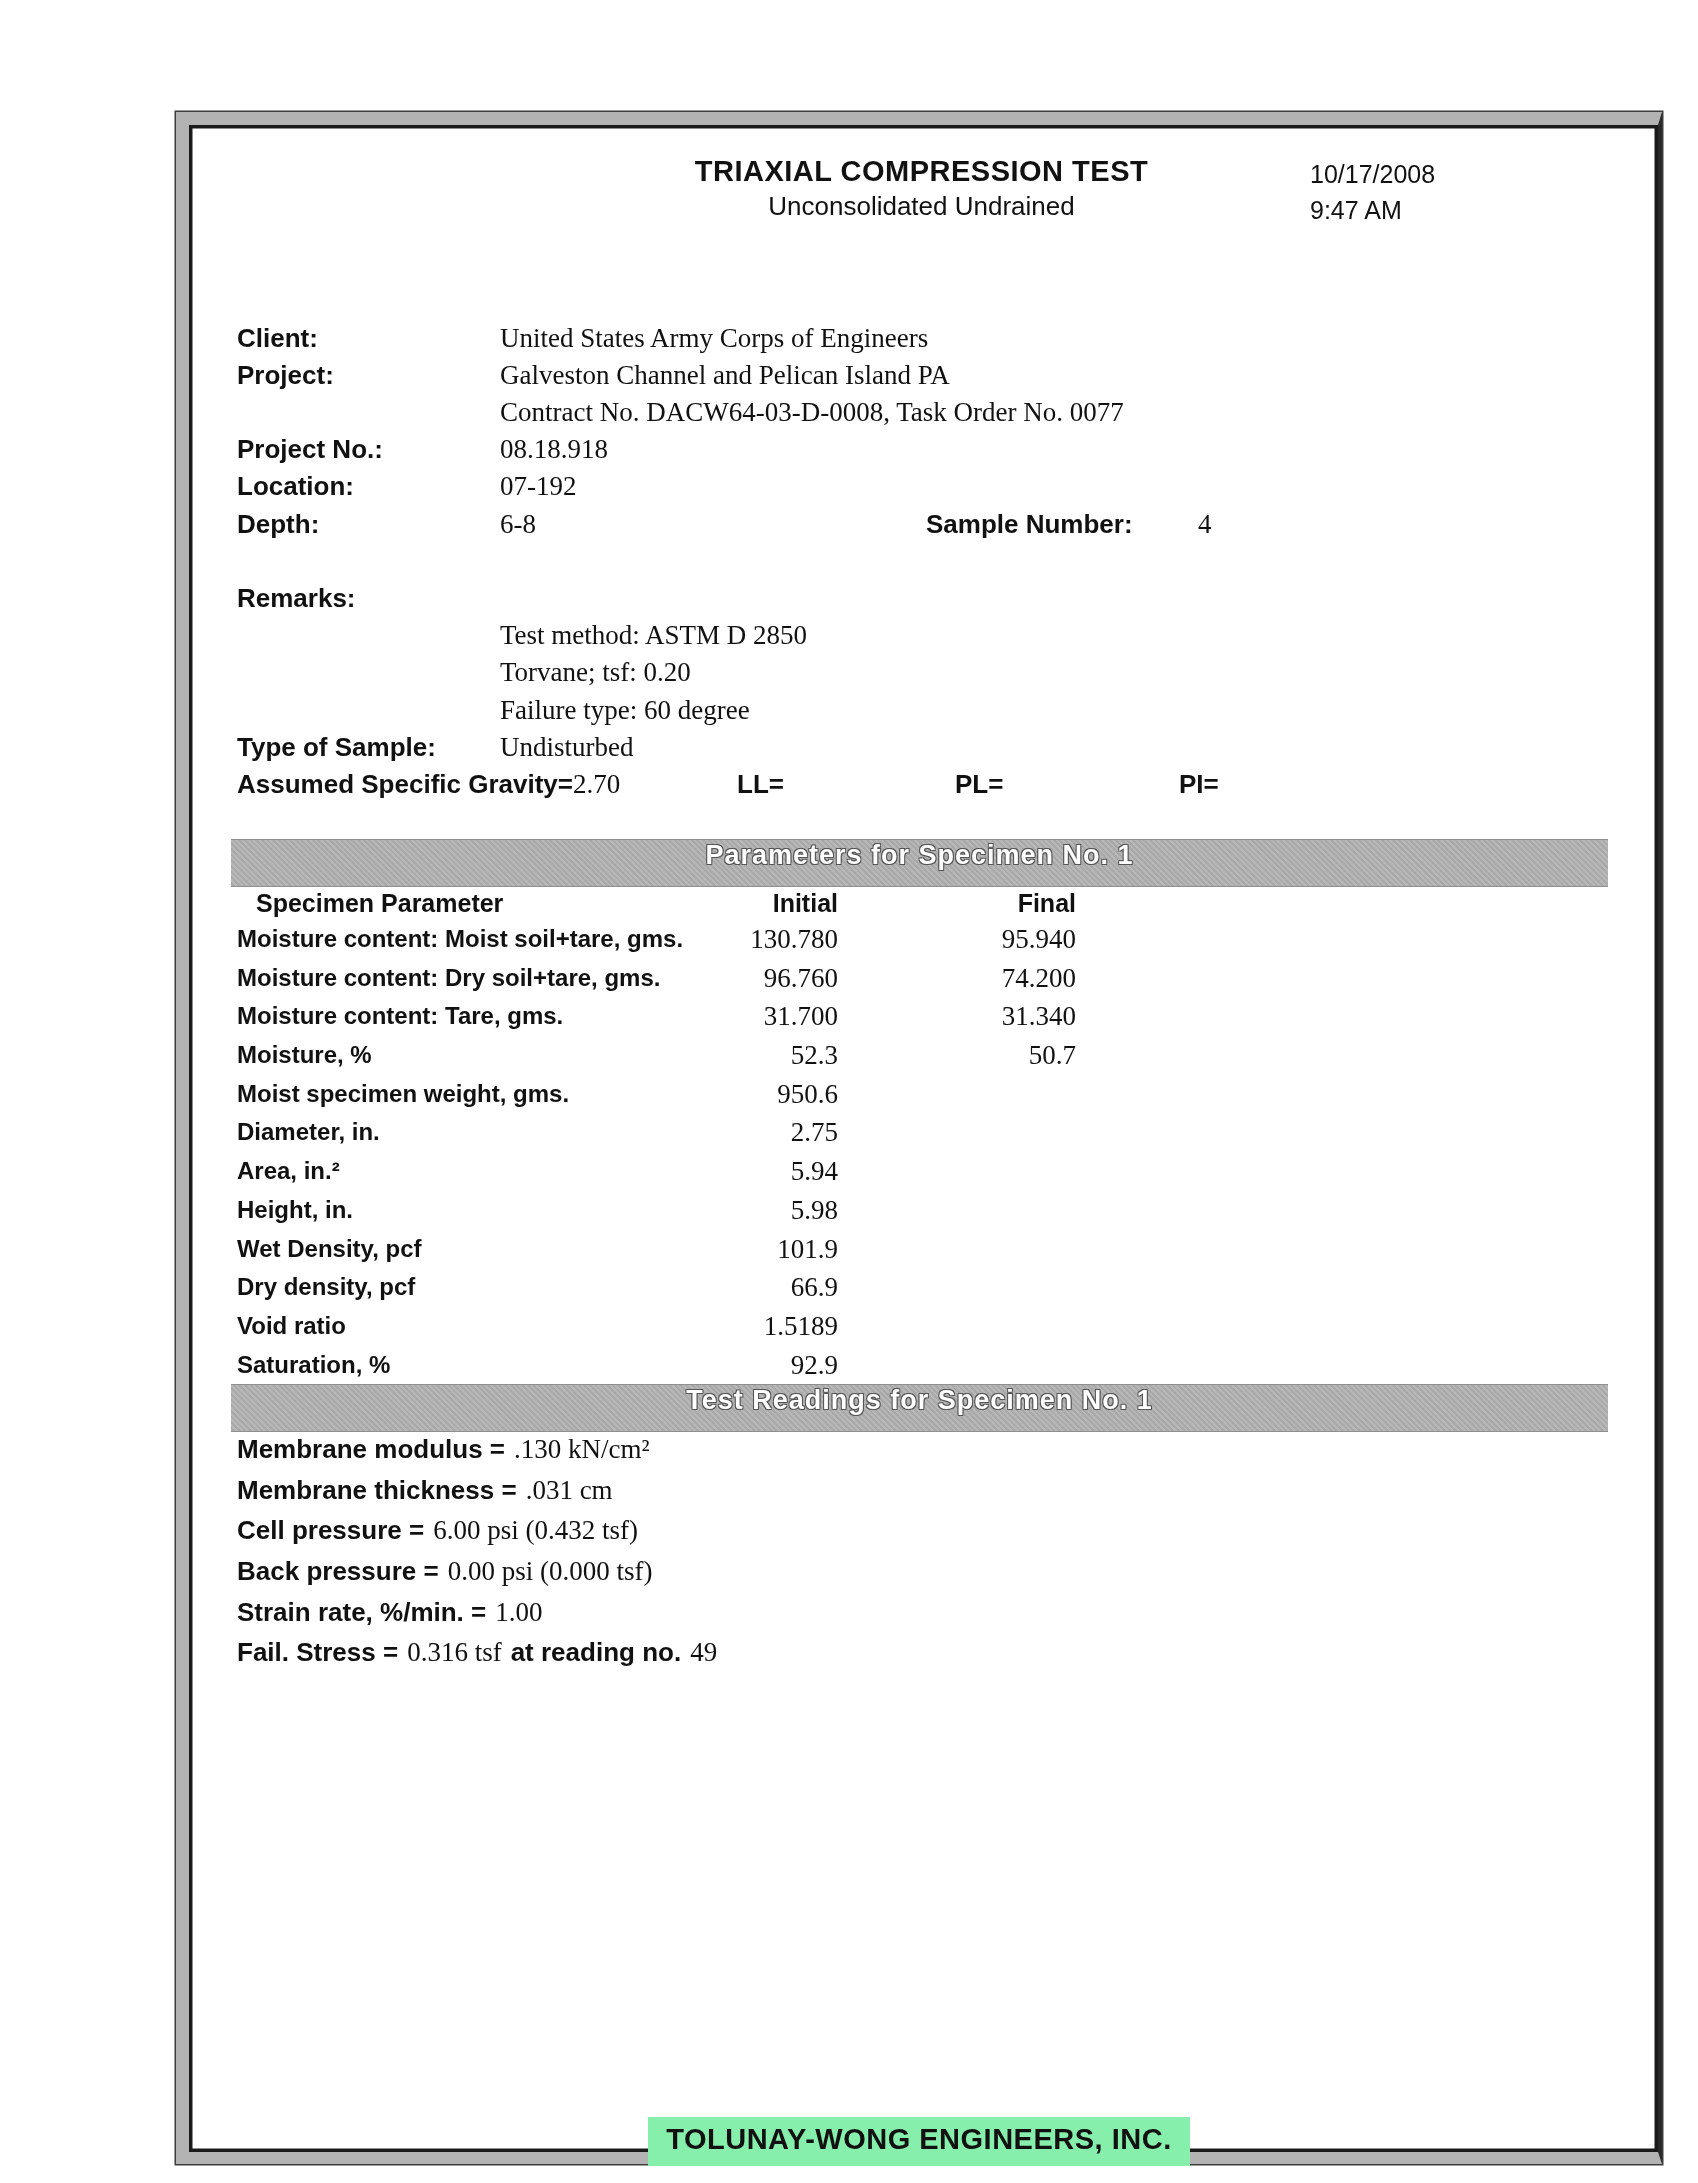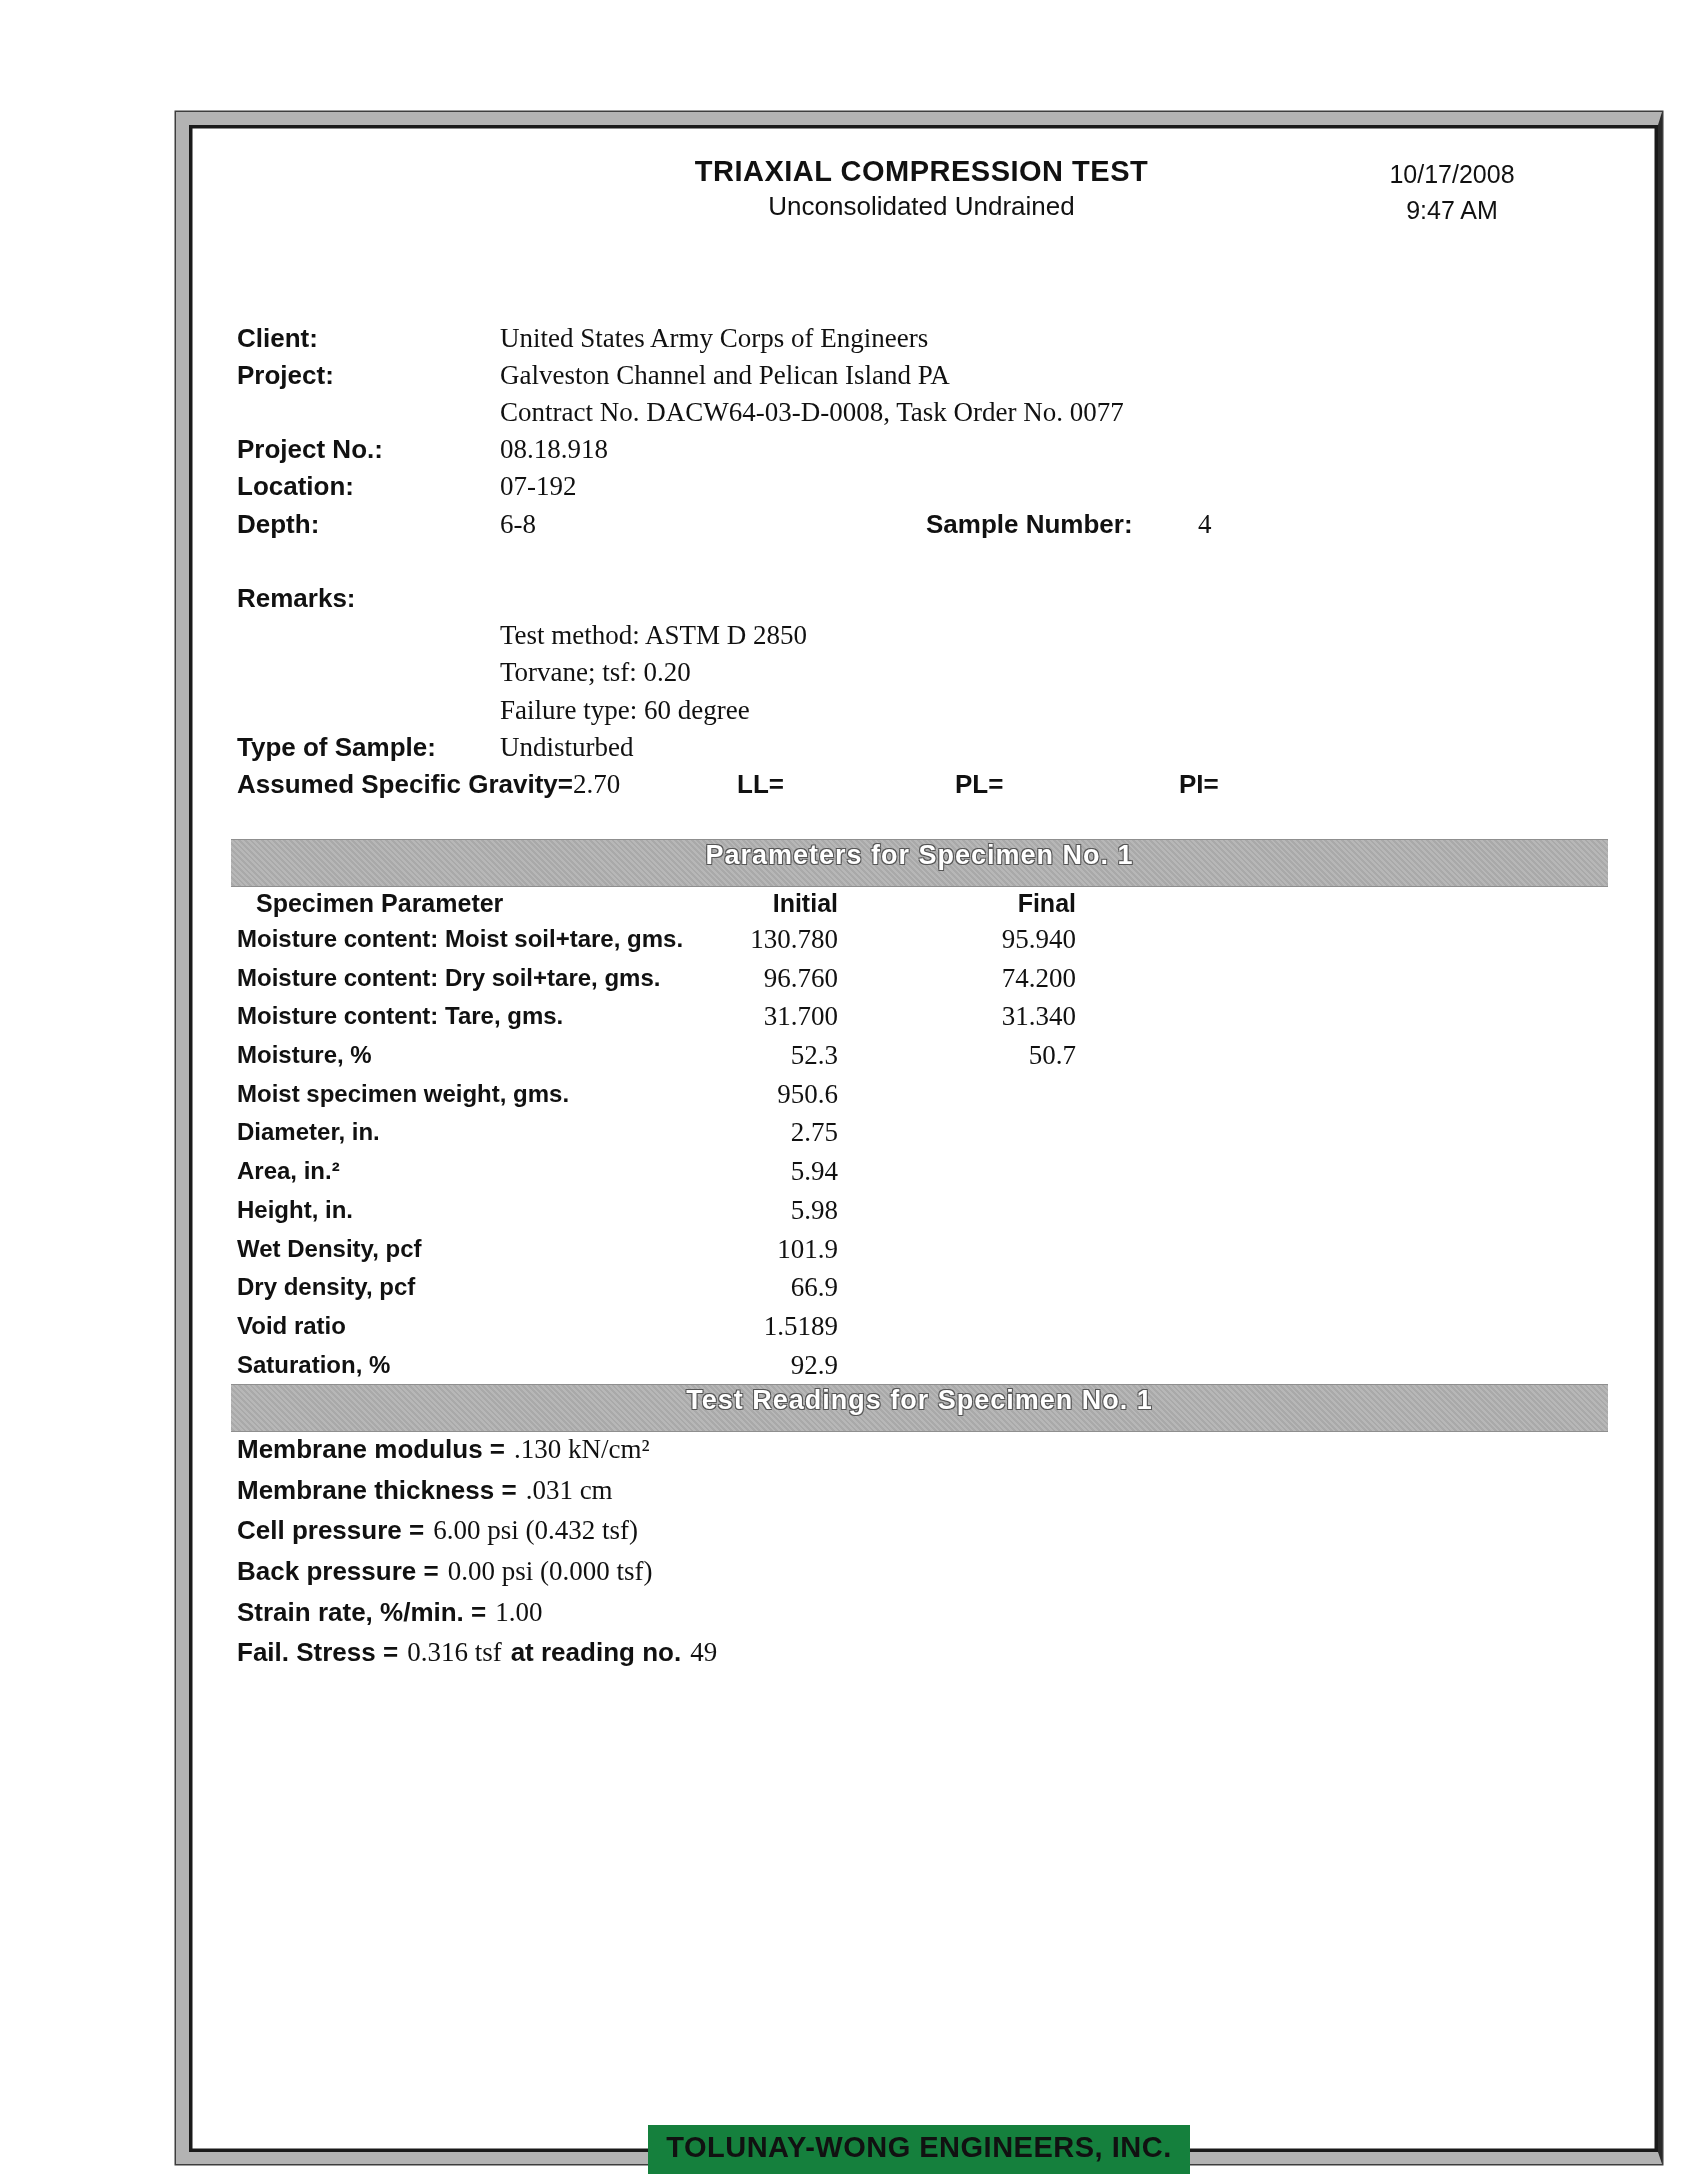--- a/index.html
+++ b/index.html
@@ -27,35 +27,35 @@
   .t-row{left:237px;width:1151px;height:37px;}
   .t-param{position:absolute;left:0;font:700 24px/30px "Liberation Sans", sans-serif;white-space:nowrap;}
   .t-param-h{position:absolute;left:19px;font:700 25px/30px "Liberation Sans", sans-serif;}
   .t-init{position:absolute;left:318px;width:283px;text-align:right;}
   .t-fin{position:absolute;left:615px;width:224px;text-align:right;}
   .t-h{font:700 25px/30px "Liberation Sans", sans-serif;}
   .read-row{left:237px;white-space:nowrap;}
   .read-row .val{margin-left:9px;}
   .read-row .lbl2{margin-left:9px;}
   #footer-wrap{left:176px;top:2117px;width:1486px;text-align:center;}
-  #footer-wrap span{display:inline-block;background:#15803d;padding:5px 18px 9px 18px;
-    font:700 29px/35px "Liberation Sans", sans-serif;letter-spacing:0.5px;margin-top:8px;}
+  #footer-wrap span{display:inline-block;background:#86efac;padding:5px 18px 9px 18px;
+    font:700 29px/35px "Liberation Sans", sans-serif;letter-spacing:0.5px;}
 </style>
 </head>
 <body>
 
 <div id="canvas">
 
   <div id="frame" class="abs"></div>
 
   <div class="abs" style="left:574px;top:153px;width:695px;text-align:center;">
     <div class="title">TRIAXIAL COMPRESSION TEST</div>
     <div class="subtitle">Unconsolidated Undrained</div>
   </div>
-  <div class="abs dt" style="left:1310px;top:156px;width:284px;text-align:center;">
+  <div class="abs dt" style="left:1310px;top:156px;width:284px;text-align:left;">
     <div>10/17/2008</div>
     <div>9:47 AM</div>
   </div>
 
   <div class="abs info-row" style="top:323px;">
     <span class="info-lbl lbl">Client:</span>
     <span class="info-val val">United States Army Corps of Engineers</span>
   </div>
   <div class="abs info-row" style="top:360px;">
     <span class="info-lbl lbl">Project:</span>

